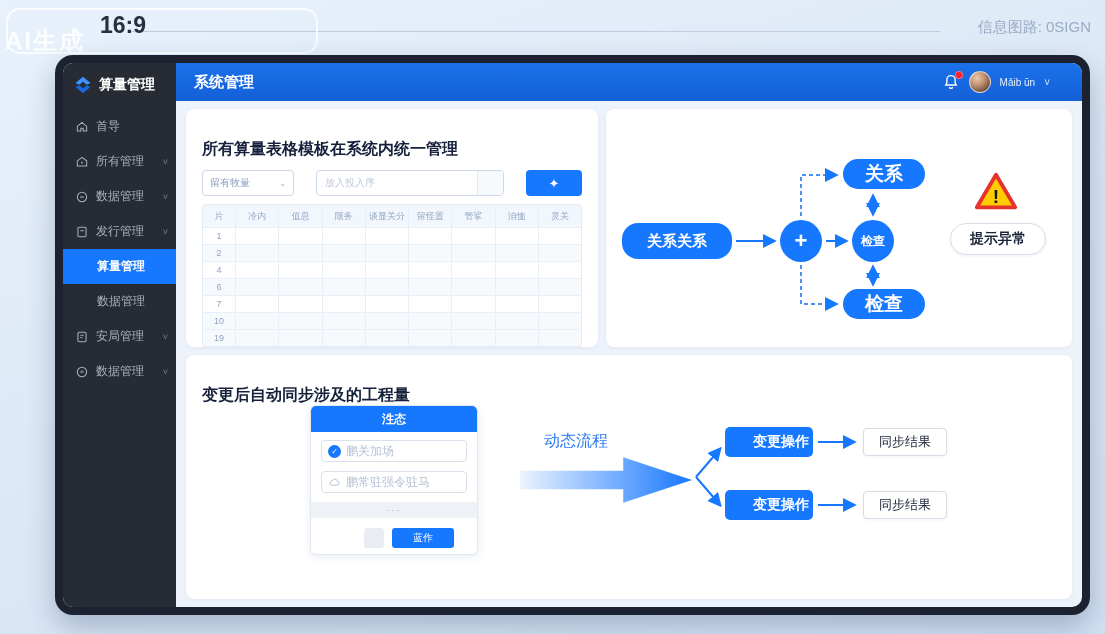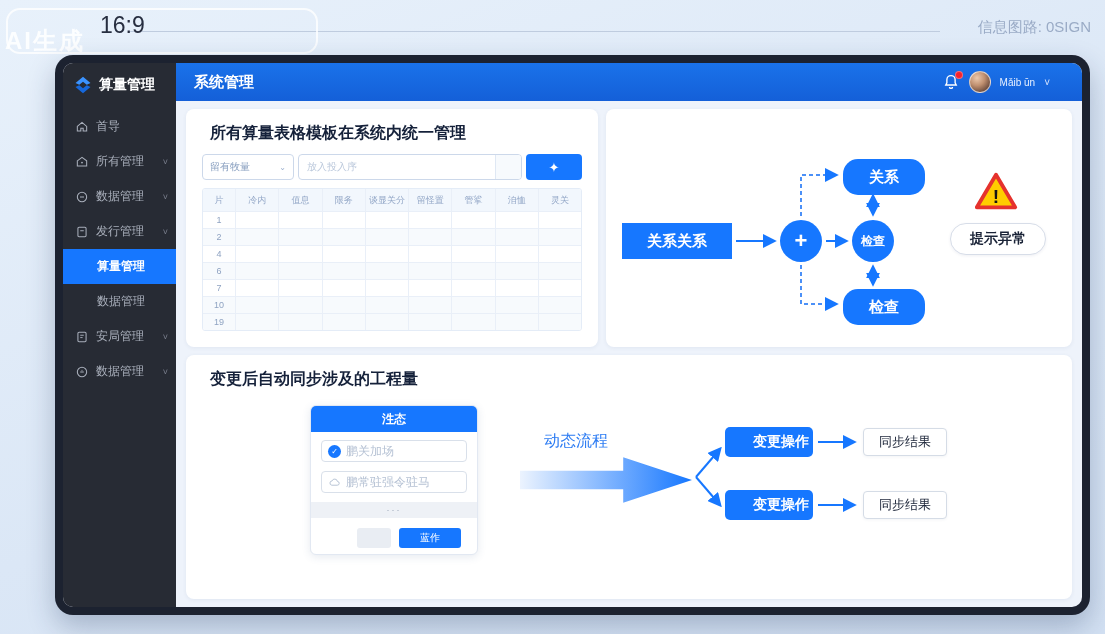--- a/index.html
+++ b/index.html
@@ -7,21 +7,21 @@
   body { font-family:"Liberation Sans","DejaVu Sans",sans-serif; }
   .stage { position:relative; width:1105px; height:634px; overflow:hidden;
            background:linear-gradient(160deg,#e8f1fb 0%,#dbe7f6 55%,#d3e1f3 100%); }
 
   
   .topline { position:absolute; left:128px; top:31px; width:812px; height:1px; background:#bfccdf; }
   .wm-box { position:absolute; left:6px; top:8px; width:312px; height:46px;
             border:2px solid rgba(255,255,255,.78); border-radius:14px; }
   .wm-text { position:absolute; left:5px; top:25px; font-size:24px; font-weight:bold;
              color:rgba(255,255,255,.88); letter-spacing:2px; }
-  .ratio { position:absolute; left:100px; top:12px; font-size:23px; font-weight:normal; color:#272e40; }
+  .ratio { position:absolute; left:100px; top:12px; font-size:23px; font-weight:bold; color:#272e40; }
   .corner { position:absolute; right:14px; top:18px; font-size:15px; color:#9aabc6; }
 
   
   .window { position:absolute; left:55px; top:55px; width:1035px; height:560px;
             background:#1c2230; border-radius:18px; padding:8px;
             box-shadow:0 12px 28px rgba(30,50,90,.28); }
   .win-inner { position:relative; width:100%; height:100%; border-radius:10px;
                overflow:hidden; display:flex; background:#eef3fb; }
 
   
@@ -51,24 +51,24 @@
             background:radial-gradient(circle at 35% 30%,#ecc9ad 0%,#c09070 40%,#6a4a3c 78%,#3c2c26 100%); }
   .uname { color:#e8f0ff; font-size:10px; }
   .uchev { color:#dbe7ff; font-size:10px; }
 
   .body { position:relative; flex:1; }
   .panel { position:absolute; background:#fff; border-radius:8px;
            box-shadow:0 1px 4px rgba(40,70,120,.07); }
   .p1 { left:10px; top:8px; width:412px; height:238px; }
   .p2 { left:430px; top:8px; width:466px; height:238px; }
   .p3 { left:10px; top:254px; width:886px; height:244px; }
-  .p-title { font-size:16px; font-weight:bold; color:#15213a; padding:14px 24px 0; }
-
-  
-  .controls { display:flex; gap:4px; margin:10px 16px 8px; align-items:center; }
+  .p-title { font-size:16px; font-weight:bold; color:#15213a; padding:14px 16px 0;margin-top:16px; }
+
+  
+  .controls { display:flex; gap:22px; margin:10px 16px 8px; align-items:center; }
   .sel { width:92px; height:26px; border:1px solid #ccd8ea; border-radius:4px; background:#fff;
          display:flex; align-items:center; padding:0 7px; font-size:10px; color:#8aa0c0; cursor:pointer; }
   .sel .caret { margin-left:auto; font-size:8px; color:#9db1cf; }
   .inp { flex:1; height:26px; border:1px solid #ccd8ea; border-radius:4px; background:#fff;
          display:flex; align-items:stretch; overflow:hidden; }
   .inp .ph { flex:1; display:flex; align-items:center; padding:0 8px; font-size:10px; color:#bcc9dc; }
   .inp .suffix { width:26px; border-left:1px solid #dfe8f4; background:#f7fafd; }
   .btn-spark { width:56px; height:26px; flex:none; background:#1677ff; border:none; border-radius:4px;
                color:#fff; font-size:13px; display:flex; align-items:center; justify-content:center; cursor:pointer; }
   .tbl { margin:0 16px; border:1px solid #e4ecf7; border-radius:3px; overflow:hidden; }
@@ -76,28 +76,28 @@
   .tr.head { background:#f2f7fd; border-top:none; }
   .tr.alt { background:#f7fafd; }
   .th,.td { flex:1; border-left:1px solid #e9eff8; display:flex; align-items:center; justify-content:center; }
   .th { height:22px; font-size:9px; color:#93a7c7; }
   .td { height:16px; font-size:9px; color:#8fa3c2; }
   .first { flex:none; width:32px; border-left:none; }
 
   
   .p2 svg.flow, .p3 svg.flow { position:absolute; inset:0; width:100%; height:100%; pointer-events:none; }
   .node-start { position:absolute; left:16px; top:114px; width:110px; height:36px; background:#1677ff;
-                border-radius:0; color:#fff; font-weight:bold; font-size:15px;
+                border-radius:16px; color:#fff; font-weight:bold; font-size:15px;
                 display:flex; align-items:center; justify-content:center; }
   .circle { position:absolute; width:42px; height:42px; border-radius:50%; background:#1677ff;
             color:#fff; display:flex; align-items:center; justify-content:center; }
   .c-plus { left:174px; top:111px; font-size:22px; font-weight:bold; }
   .c-check { left:246px; top:111px; font-size:12px; font-weight:bold; }
-  .pill { position:absolute; left:237px; width:82px; height:36px; border-radius:15px; background:#1677ff;
-          color:#fff; font-size:15px; font-weight:bold; display:flex; align-items:center; justify-content:center; }
+  .pill { position:absolute; left:237px; width:82px; height:30px; border-radius:15px; background:#1677ff;
+          color:#fff; font-size:19px; font-weight:bold; display:flex; align-items:center; justify-content:center; }
   .pill.top { top:50px; } .pill.bottom { top:180px; }
   .warn { position:absolute; left:366px; top:60px; width:48px; height:46px; }
   .alert-box { position:absolute; left:344px; top:114px; width:96px; height:32px; background:#fff;
                border:1px solid #d7dde8; border-radius:16px; display:flex; align-items:center;
                justify-content:center; font-size:14px; font-weight:bold; color:#1a2337;
                box-shadow:0 1px 3px rgba(50,70,110,.08); }
 
   
   .form-card { position:absolute; left:124px; top:50px; width:168px; height:150px; background:#fff;
                border:1px solid #e2e8f2; border-radius:6px; overflow:hidden;
@@ -106,21 +106,21 @@
              display:flex; align-items:center; justify-content:center; }
   .fc-body { padding:8px 10px 0; }
   .f-input { height:22px; border:1px solid #d9e0ea; border-radius:4px; display:flex; align-items:center;
              gap:5px; padding:0 6px; margin-bottom:9px; background:#fff; }
   .f-ic-check { width:13px; height:13px; flex:none; border-radius:50%; background:#1677ff; color:#fff;
                 font-size:8px; display:flex; align-items:center; justify-content:center; }
   .f-ic-cloud { width:13px; height:13px; flex:none; display:flex; }
   .f-ph { font-size:12px; color:#b6c2d4; white-space:nowrap; overflow:hidden; }
   .f-ellipsis { height:16px; margin:4px -10px 0; background:#eef1f6; color:#9aa6b8; font-size:9px;
                 letter-spacing:2px; display:flex; align-items:center; justify-content:center; }
-  .fc-foot { display:flex; gap:8px; margin:10px 16px 0;padding-left:30px; }
+  .fc-foot { display:flex; gap:8px; margin:10px 23px 0;padding-left:30px; }
   .f-btn-grey { flex:1; height:20px; background:#e9edf3; border:none; border-radius:3px; cursor:pointer; }
   .f-btn-blue { width:62px; height:20px; background:#1677ff; border:none; border-radius:3px; color:#fff;
                 font-size:10px; display:flex; align-items:center; justify-content:center; cursor:pointer; }
   .flow-label { position:absolute; left:358px; top:76px; color:#2b7bf3; font-weight:normal; font-size:16px; }
   .big-arrow { position:absolute; left:334px; top:98px; width:172px; height:54px;
                background:linear-gradient(90deg,rgba(96,158,247,.12),#1677ff);
                clip-path:polygon(0 33%,60% 33%,60% 8%,100% 50%,60% 92%,60% 67%,0 67%); }
   .action-btn { position:absolute; width:88px; height:30px; background:#1677ff; border-radius:5px;
                 color:#fff; font-size:14px; font-weight:bold; display:flex; align-items:center;
                 justify-content:center; cursor:pointer;padding-left:24px; }

